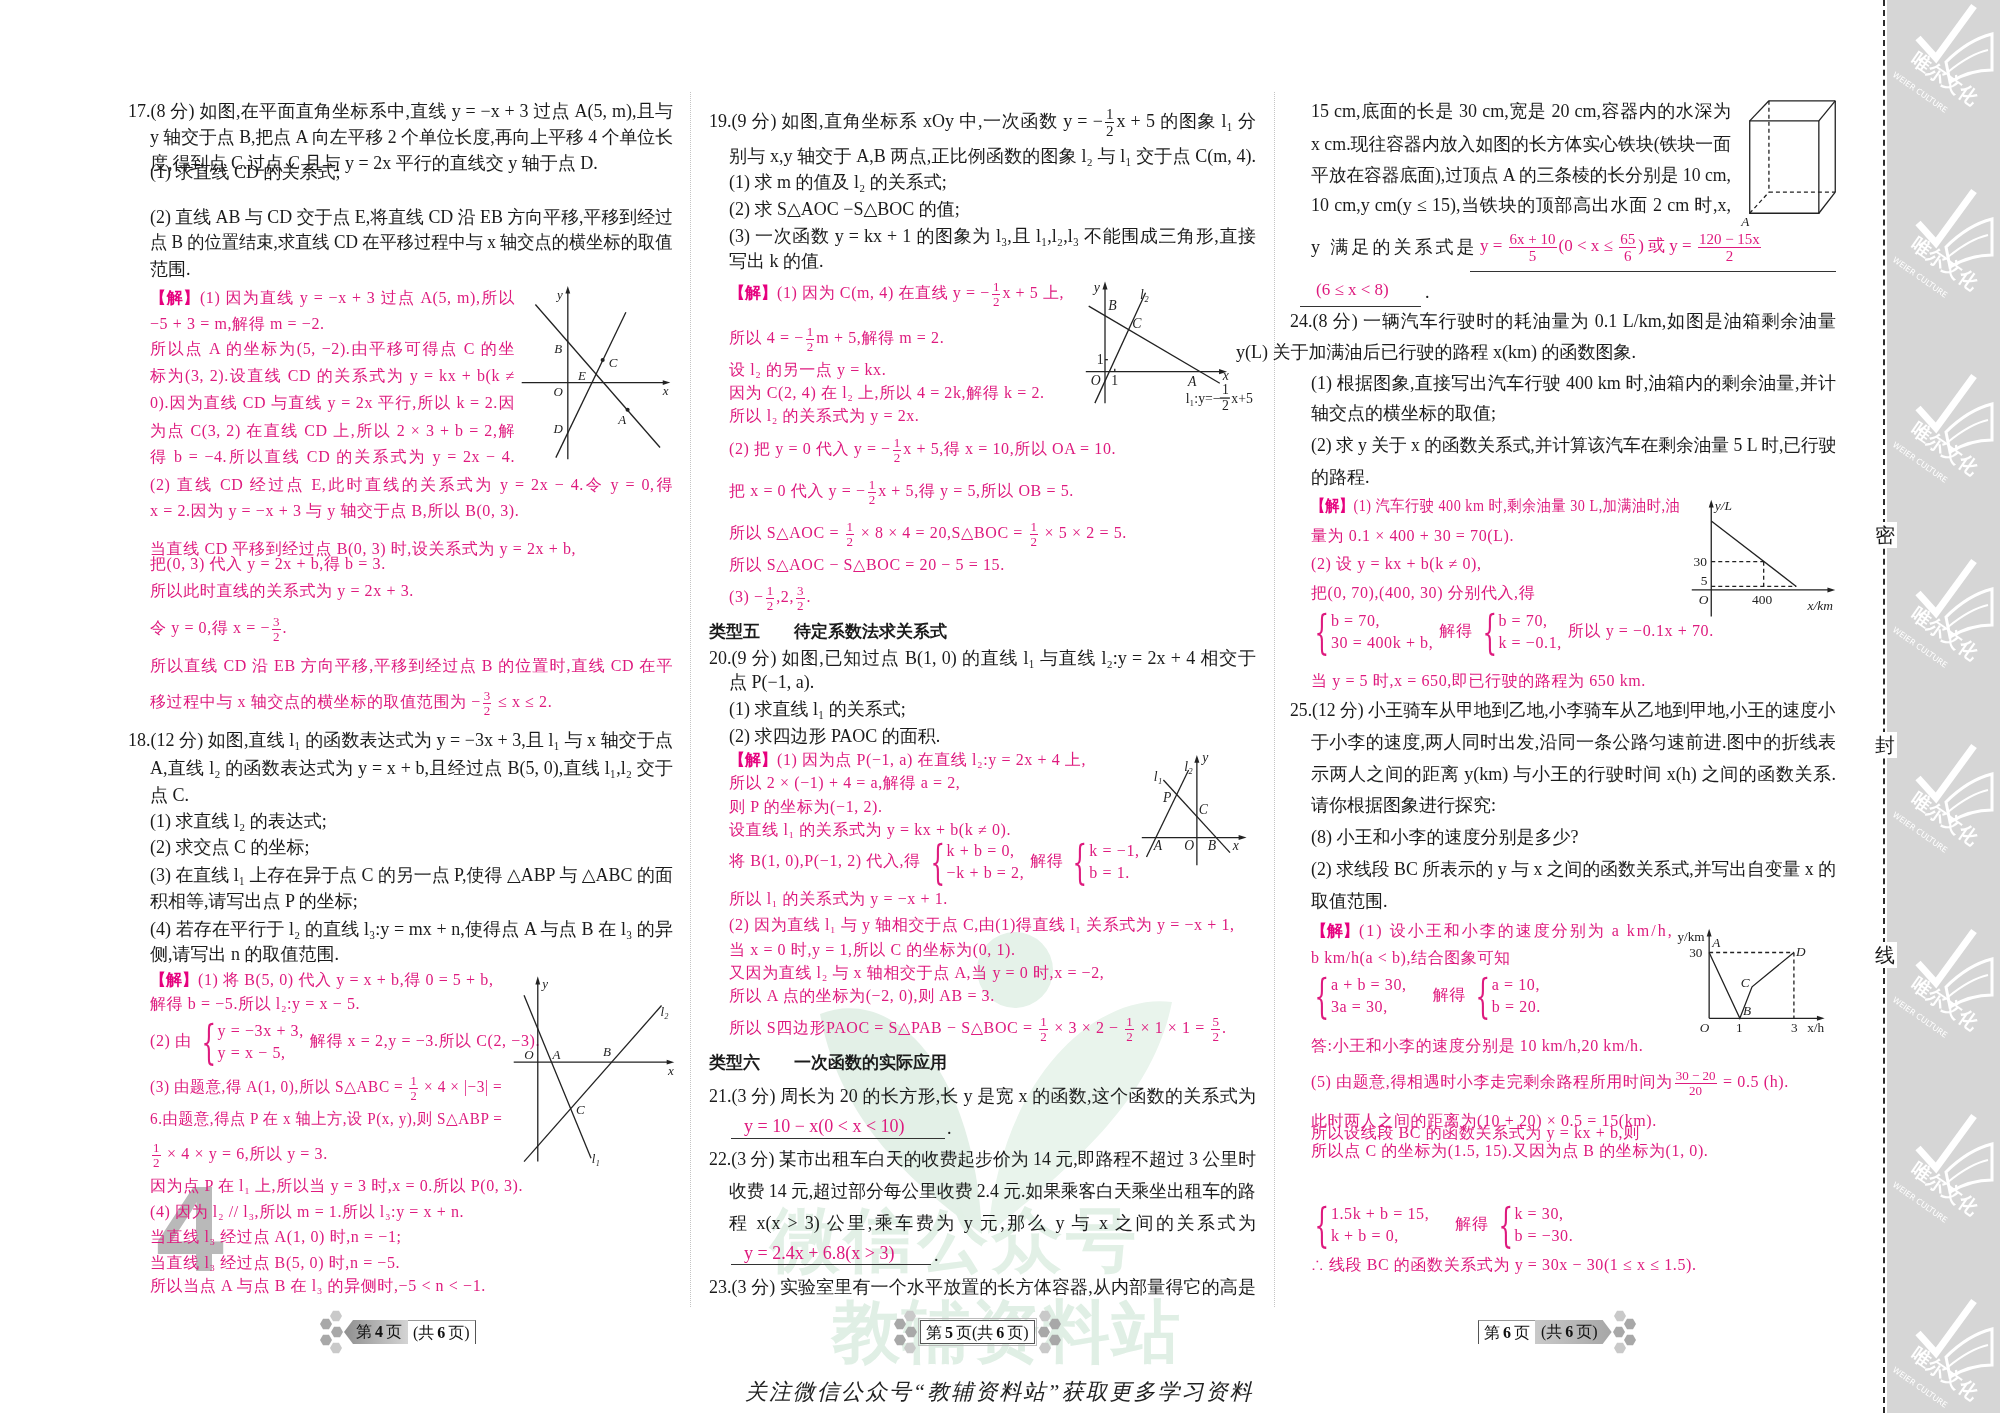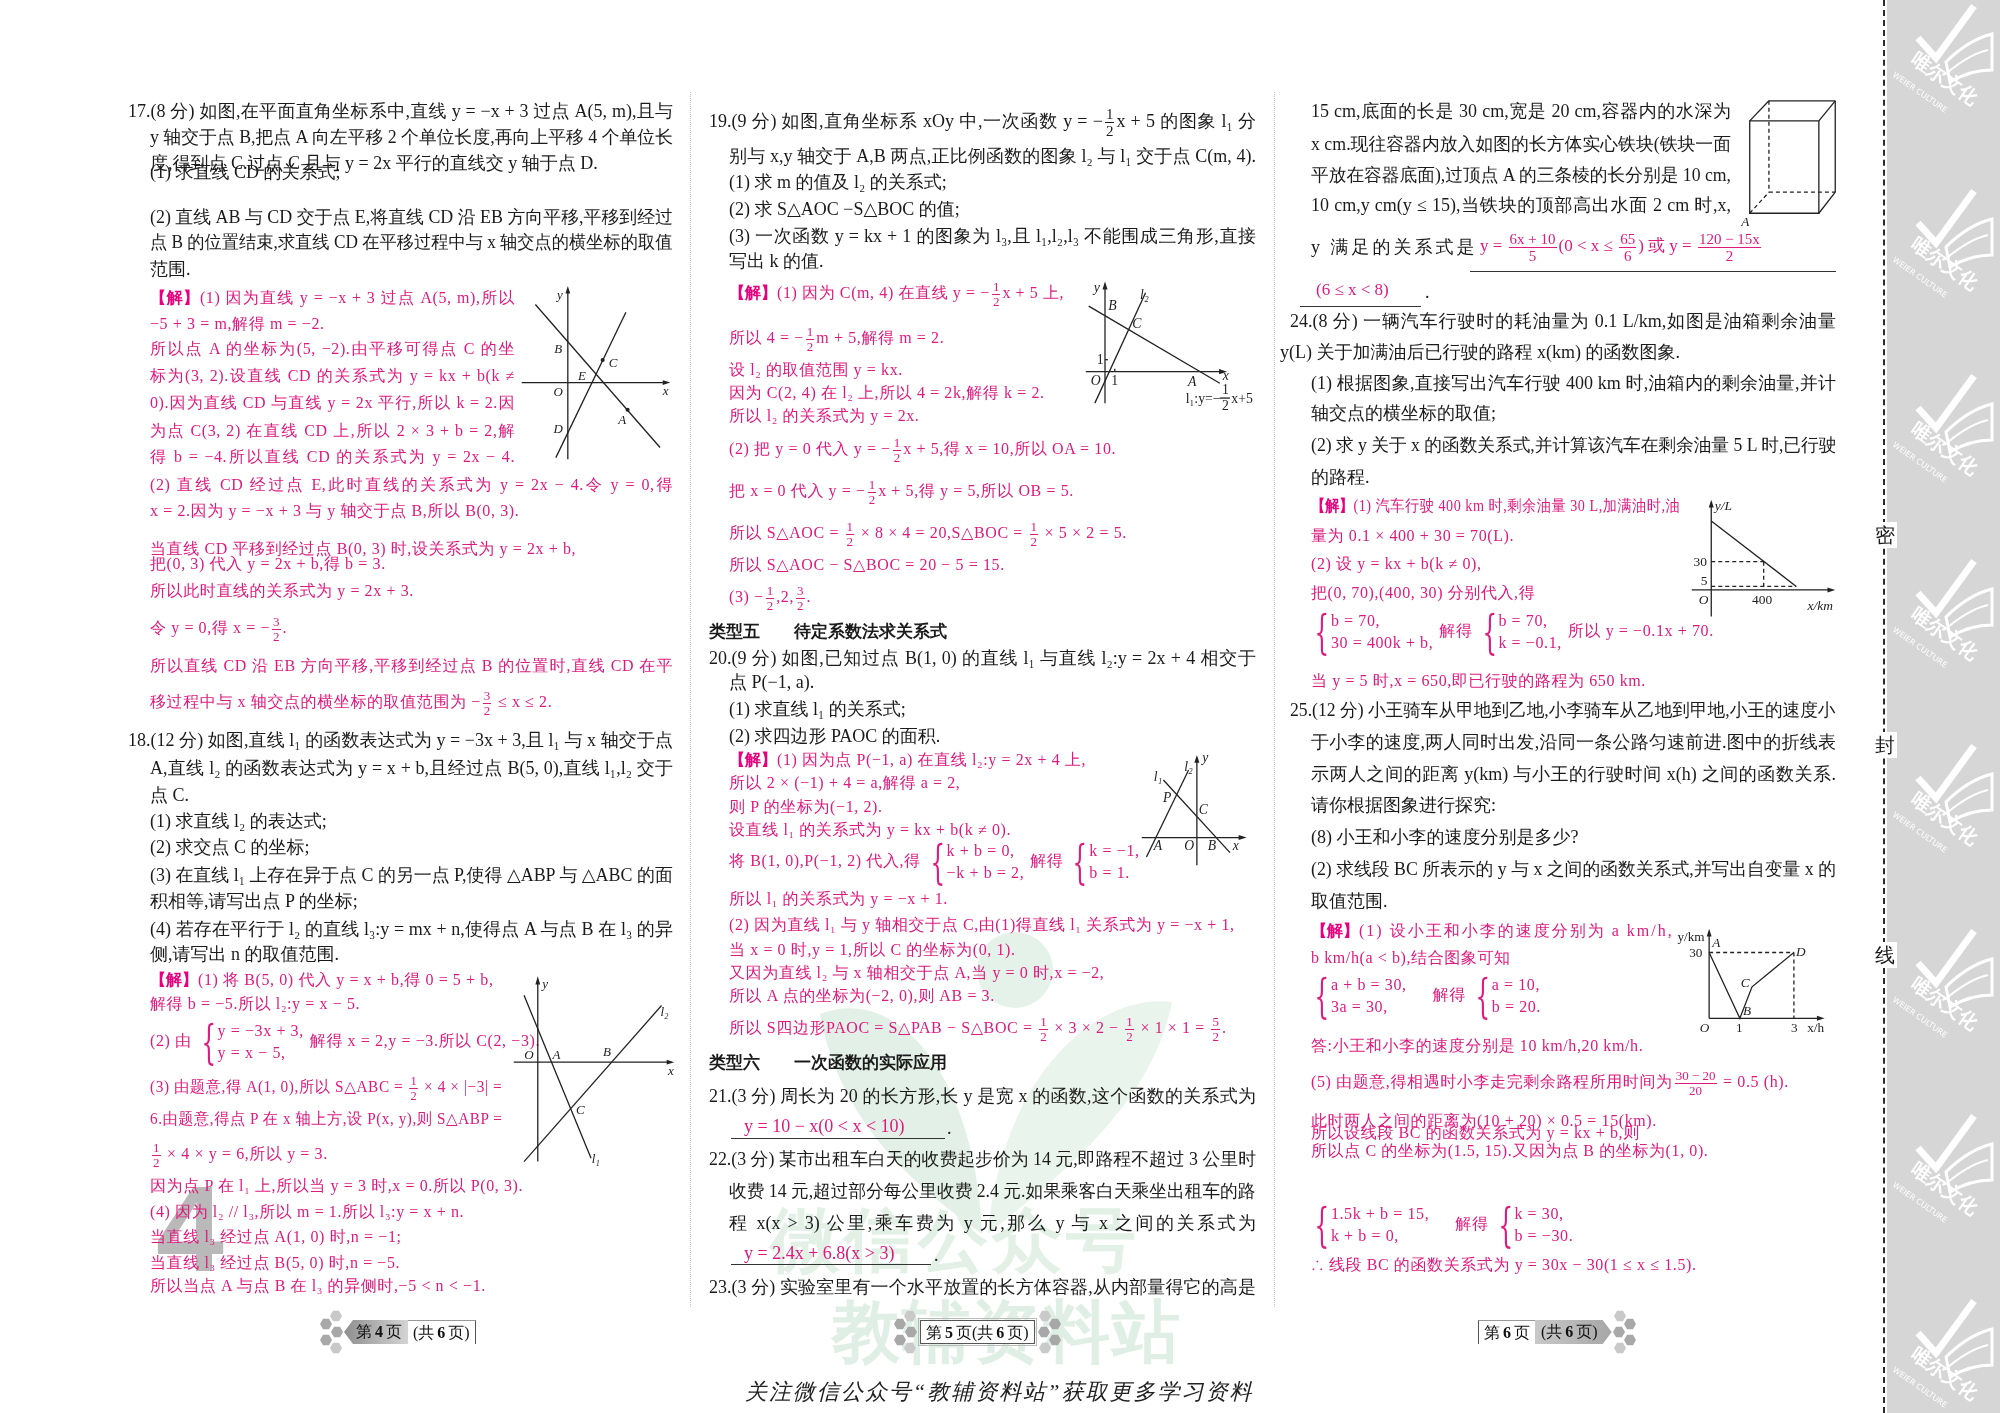--- a/index.html
+++ b/index.html
@@ -225,21 +225,21 @@
 
 <div class="ln fl j" style="left:709px;top:104px;width:547px"><span>19.(9 分) 如图,直角坐标系 xOy 中,一次函数 y = −</span><span class="frac" style="font-size:15px;line-height:16px"><span class="n">1</span><span class="d">2</span></span><span>x + 5 的图象 l₁ 分</span></div>
 <div class="ln j" style="left:729px;top:143px;width:527px">别与 x,y 轴交于 A,B 两点,正比例函数的图象 l₂ 与 l₁ 交于点 C(m, 4).</div>
 <div class="ln" style="left:729px;top:169px">(1) 求 m 的值及 l₂ 的关系式;</div>
 <div class="ln" style="left:729px;top:196px">(2) 求 S△AOC −S△BOC 的值;</div>
 <div class="ln j" style="left:729px;top:223px;width:527px">(3) 一次函数 y = kx + 1 的图象为 l₃,且 l₁,l₂,l₃ 不能围成三角形,直接</div>
 <div class="ln" style="left:729px;top:248px">写出 k 的值.</div>
 
 <div class="ln sol fl" style="left:729px;top:276px"><span class="tag">【解】</span><span>(1) 因为 C(m, 4) 在直线 y = −</span><span class="frac"><span class="n">1</span><span class="d">2</span></span><span>x + 5 上,</span></div>
 <div class="ln sol fl" style="left:729px;top:321px"><span>所以 4 = −</span><span class="frac"><span class="n">1</span><span class="d">2</span></span><span>m + 5,解得 m = 2.</span></div>
-<div class="ln sol" style="left:729px;top:357px">设 l₂ 的取值范围 y = kx.</div>
+<div class="ln sol" style="left:729px;top:357px">设 l₂ 的另一点 y = kx.</div>
 <div class="ln sol" style="left:729px;top:380px">因为 C(2, 4) 在 l₂ 上,所以 4 = 2k,解得 k = 2.</div>
 <div class="ln sol" style="left:729px;top:403px">所以 l₂ 的关系式为 y = 2x.</div>
 <div class="ln sol fl" style="left:729px;top:432px"><span>(2) 把 y = 0 代入 y = −</span><span class="frac"><span class="n">1</span><span class="d">2</span></span><span>x + 5,得 x = 10,所以 OA = 10.</span></div>
 <div class="ln sol fl" style="left:729px;top:474px"><span>把 x = 0 代入 y = −</span><span class="frac"><span class="n">1</span><span class="d">2</span></span><span>x + 5,得 y = 5,所以 OB = 5.</span></div>
 <div class="ln sol fl" style="left:729px;top:516px"><span>所以 S△AOC = </span><span class="frac"><span class="n">1</span><span class="d">2</span></span><span> × 8 × 4 = 20,S△BOC = </span><span class="frac"><span class="n">1</span><span class="d">2</span></span><span> × 5 × 2 = 5.</span></div>
 <div class="ln sol" style="left:729px;top:552px">所以 S△AOC − S△BOC = 20 − 5 = 15.</div>
 <div class="ln sol fl" style="left:729px;top:580px"><span>(3) −</span><span class="frac"><span class="n">1</span><span class="d">2</span></span><span>,2,</span><span class="frac"><span class="n">3</span><span class="d">2</span></span><span>.</span></div>
 
 <svg class="fig" style="left:1084px;top:280px" width="172" height="134" viewBox="1055 540 475 370" preserveAspectRatio="none">
   <line x1="1113" y1="880" x2="1113" y2="558"></line>
@@ -371,21 +371,21 @@
   <line x1="1335" y1="38" x2="1525" y2="38"></line>
   <line x1="1525" y1="38" x2="1525" y2="298"></line>
   <line x1="1478" y1="358" x2="1525" y2="298"></line>
   <line class="dash" x1="1335" y1="38" x2="1335" y2="298"></line>
   <line class="dash" x1="1335" y1="298" x2="1525" y2="298"></line>
   <line class="dash" x1="1280" y1="358" x2="1335" y2="298"></line>
   <text x="1256" y="395">A</text>
 </svg>
 
 <div class="ln j" style="left:1290px;top:308px;width:546px">24.(8 分) 一辆汽车行驶时的耗油量为 0.1 L/km,如图是油箱剩余油量</div>
-<div class="ln" style="left:1280px;top:339px">y(L) 关于加满油后已行驶的路程 x(km) 的函数图象.</div>
+<div class="ln" style="left:1236px;top:339px">y(L) 关于加满油后已行驶的路程 x(km) 的函数图象.</div>
 <div class="ln j" style="left:1311px;top:370px;width:525px">(1) 根据图象,直接写出汽车行驶 400 km 时,油箱内的剩余油量,并计</div>
 <div class="ln" style="left:1311px;top:400px">轴交点的横坐标的取值;</div>
 <div class="ln j" style="left: 1311px; top: 432px; width: 525px; transform-origin: left center; transform: scaleX(0.981308);">(2) 求 y 关于 x 的函数关系式,并计算该汽车在剩余油量 5 L 时,已行驶</div>
 <div class="ln" style="left:1311px;top:464px">的路程.</div>
 
 <div class="ln sol j" style="left: 1311px; top: 493px; width: 369px; transform-origin: left center; transform: scaleX(0.884892);"><span class="tag">【解】</span><span>(1) 汽车行驶 400 km 时,剩余油量 30 L,加满油时,油</span></div>
 <div class="ln sol" style="left:1311px;top:523px">量为 0.1 × 400 + 30 = 70(L).</div>
 <div class="ln sol" style="left:1311px;top:551px">(2) 设 y = kx + b(k ≠ 0),</div>
 <div class="ln sol" style="left:1311px;top:580px">把(0, 70),(400, 30) 分别代入,得</div>
 <div class="ln sol sysl" style="left:1305px;top:605px"><span class="sys">

